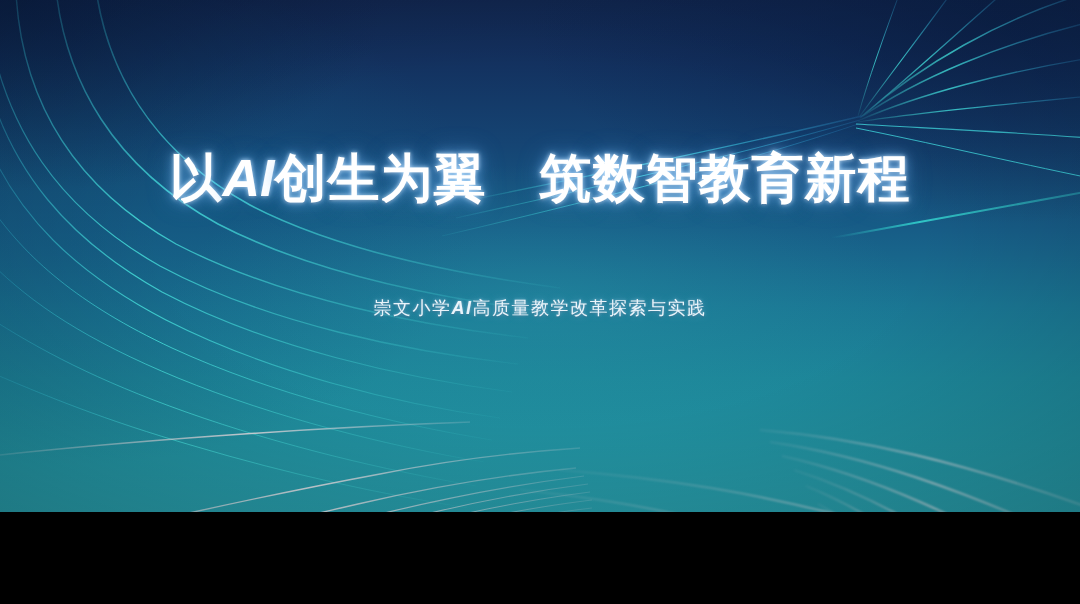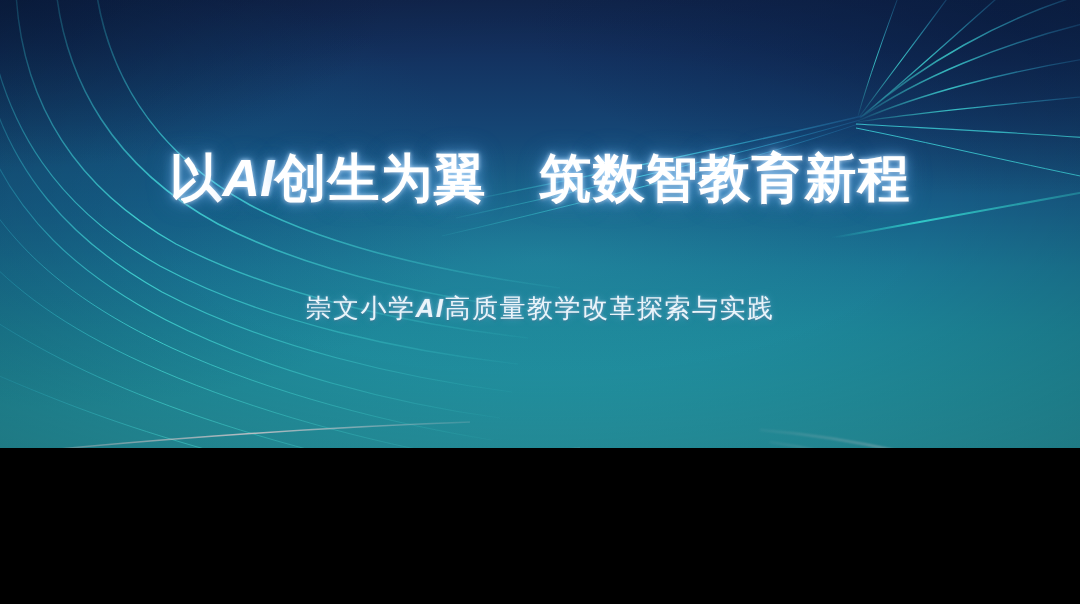--- a/index.html
+++ b/index.html
@@ -7,21 +7,21 @@
     padding: 0;
     background: #000;
   }
   body {
     font-family: "Liberation Sans", sans-serif;
   }
 
   .slide {
     position: relative;
     width: 1080px;
-    height: 448px;
+    height: 512px;
     overflow: hidden;
     background: #0f172a;
   }
 
   
   .bg-base {
     position: absolute;
     inset: 0;
     background: linear-gradient(
         to bottom,
@@ -97,21 +97,21 @@
     letter-spacing: 0px;
   }
 
   .subtitle {
     position: absolute;
     left: 0;
     right: 0;
     top: 288px;
     text-align: center;
     font-family: "Liberation Serif", "DejaVu Serif", serif;
-    font-size: 26px;
+    font-size: 18px;
     line-height: 40px;
     letter-spacing: 1.5px;
     color: #eaf4fa;
     white-space: pre;
     text-shadow:
       0 0 3px rgba(180,220,245,0.7),
       0 0 9px rgba(120,190,230,0.45),
       0 1px 2px rgba(0,25,55,0.45);
   }
   .subtitle .latin {

